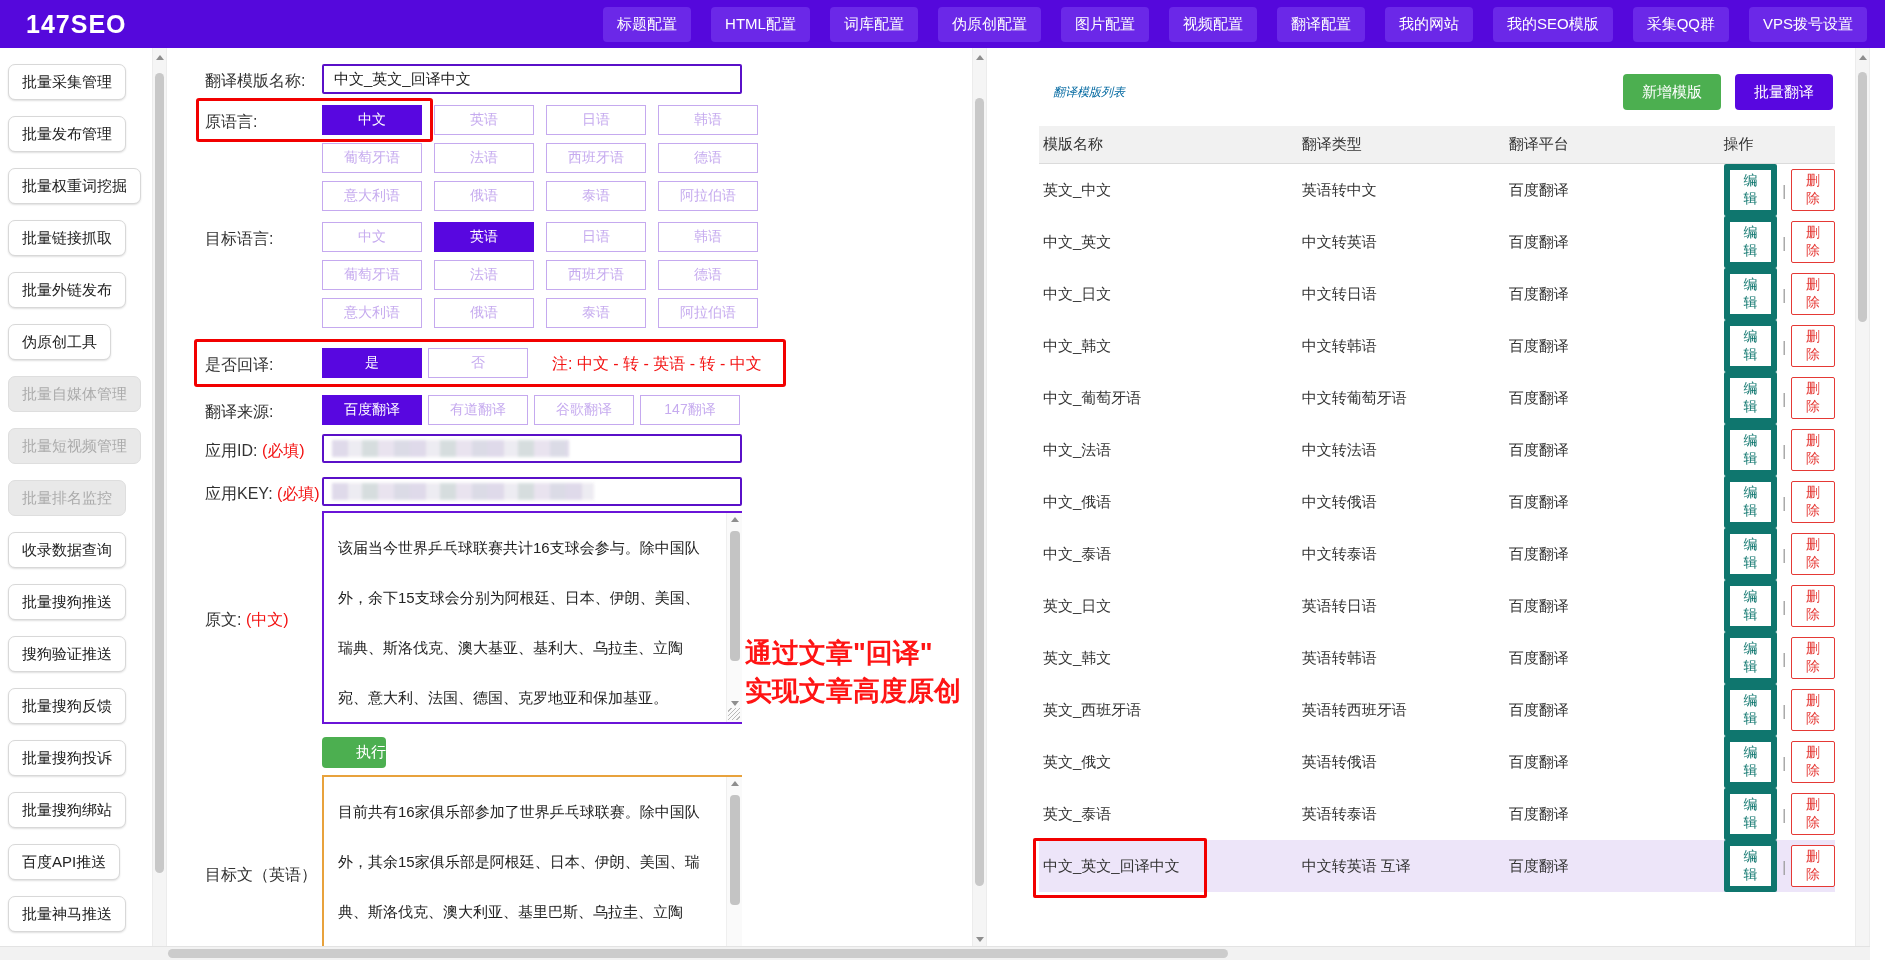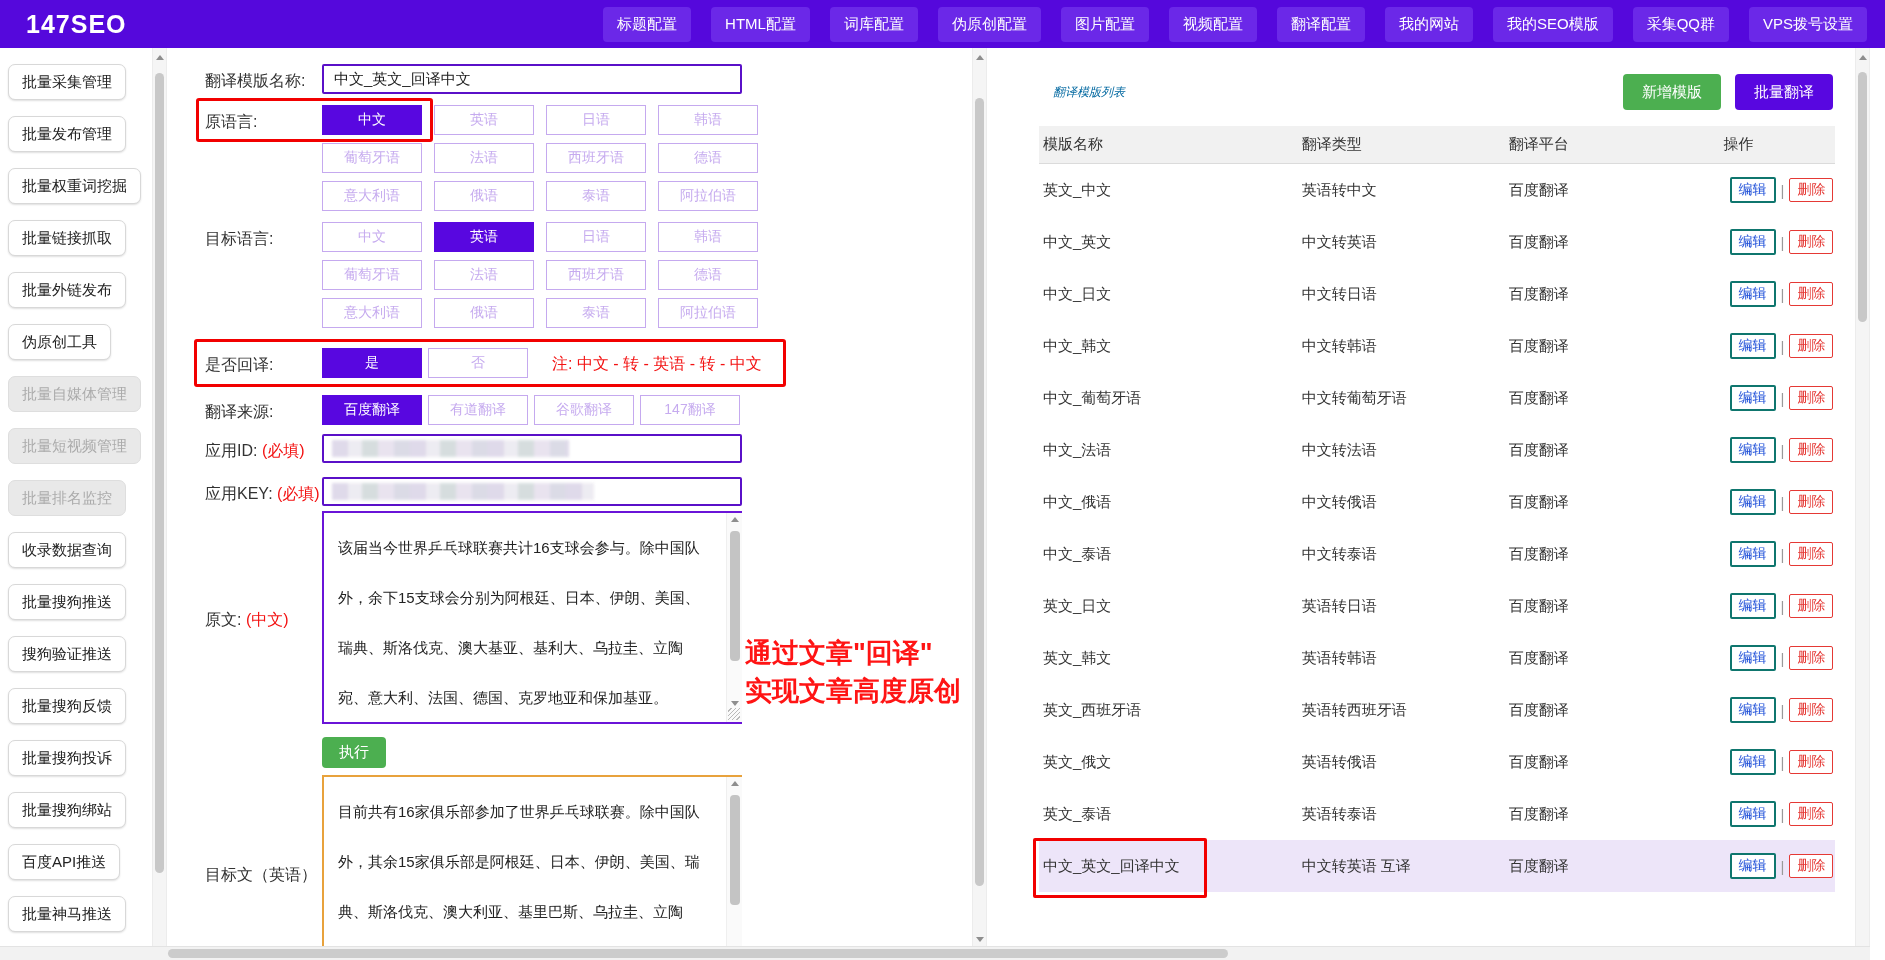--- a/index.html
+++ b/index.html
@@ -61,21 +61,21 @@
   .txtarea { position:absolute; width:420px; border:2px solid #6A14D8; background:#fff;
     padding:10px 30px 8px 14px; font-size:15px; line-height:50px; color:#222;
     white-space:pre-line; overflow:hidden; }
   .txtarea.orange { border-color:#E8A23C; }
   .inner-scroll { position:absolute; top:2px; right:2px; bottom:2px; width:16px;
     background:#FAFAFA; border-left:1px solid #EFEFEF; }
   .is-thumb { position:absolute; left:3px; width:10px; background:#C4C4C4; border-radius:4px; }
   .resize-corner { position:absolute; right:2px; bottom:2px; width:12px; height:12px;
     background:repeating-linear-gradient(135deg,transparent 0 2px,#B9B9B9 2px 3px); }
   .exec-btn { position:absolute; width:64px; height:31px; background:#4CAF50; color:#fff;
-    border:none; border-radius:4px; font-size:15px; cursor:pointer; }
+    border:none; border-radius:4px; font-size:15px; cursor:pointer;text-align:right; }
   .annotation { position:absolute; left:578px; top:586px; color:#FF1414; font-size:27px;
     font-weight:bold; line-height:38px; white-space:nowrap; }
 
   
   .panel { width:868px; flex-shrink:0; background:#fff; }
   .panel-head { display:flex; align-items:center; padding:26px 22px 0 66px; }
   .panel-title { font-size:12px; color:#0369a1;font-style:italic; }
   .btn-green,.btn-purple { margin-left:14px; height:36px; padding:2px 19px; border-radius:4px;
     color:#fff; font-size:15px; border:none; display:flex; align-items:center; cursor:pointer; }
   .btn-green { background:#4CAF50; margin-left:auto; }
@@ -84,21 +84,21 @@
   .thead { display:flex; background:#F1F1F1; height:38px; align-items:center; font-size:15px;
     color:#333; border-bottom:1px solid #DBDBDB; }
   .trow { display:flex; height:52px; align-items:center; font-size:15px; color:#333;
     position:relative; }
   .trow.hl { background:#EDE5F9; }
   .trow.boxed::after { content:""; position:absolute; left:-6px; top:-2px; width:168px;
     height:54px; border:3px solid #F20000; border-radius:2px; pointer-events:none; }
   .c1 { width:33%; padding-left:4px; } .c2 { width:26%; } .c3 { width:27%; }
   .c4 { width:14%; display:flex; align-items:center; gap:5px; }
   .mini-btn { font-size:14px; padding:2px 7px; border-radius:2px; background:#fff; cursor:pointer; }
-  .mini-edit { border:2px solid #0f766e; color:#1d4ed8;margin-left:6px; }
+  .mini-edit { border:6px solid #0f766e; color:#0f766e; }
   .mini-del { border:1px solid #E53935; color:#E53935; }
   .sep { color:#999; }
 </style>
 </head>
 <body>
 
 <header class="nav">
   <div class="logo">147SEO</div>
   <div class="nav-items" id="nav-items">
       <div class="nav-item">标题配置</div>

